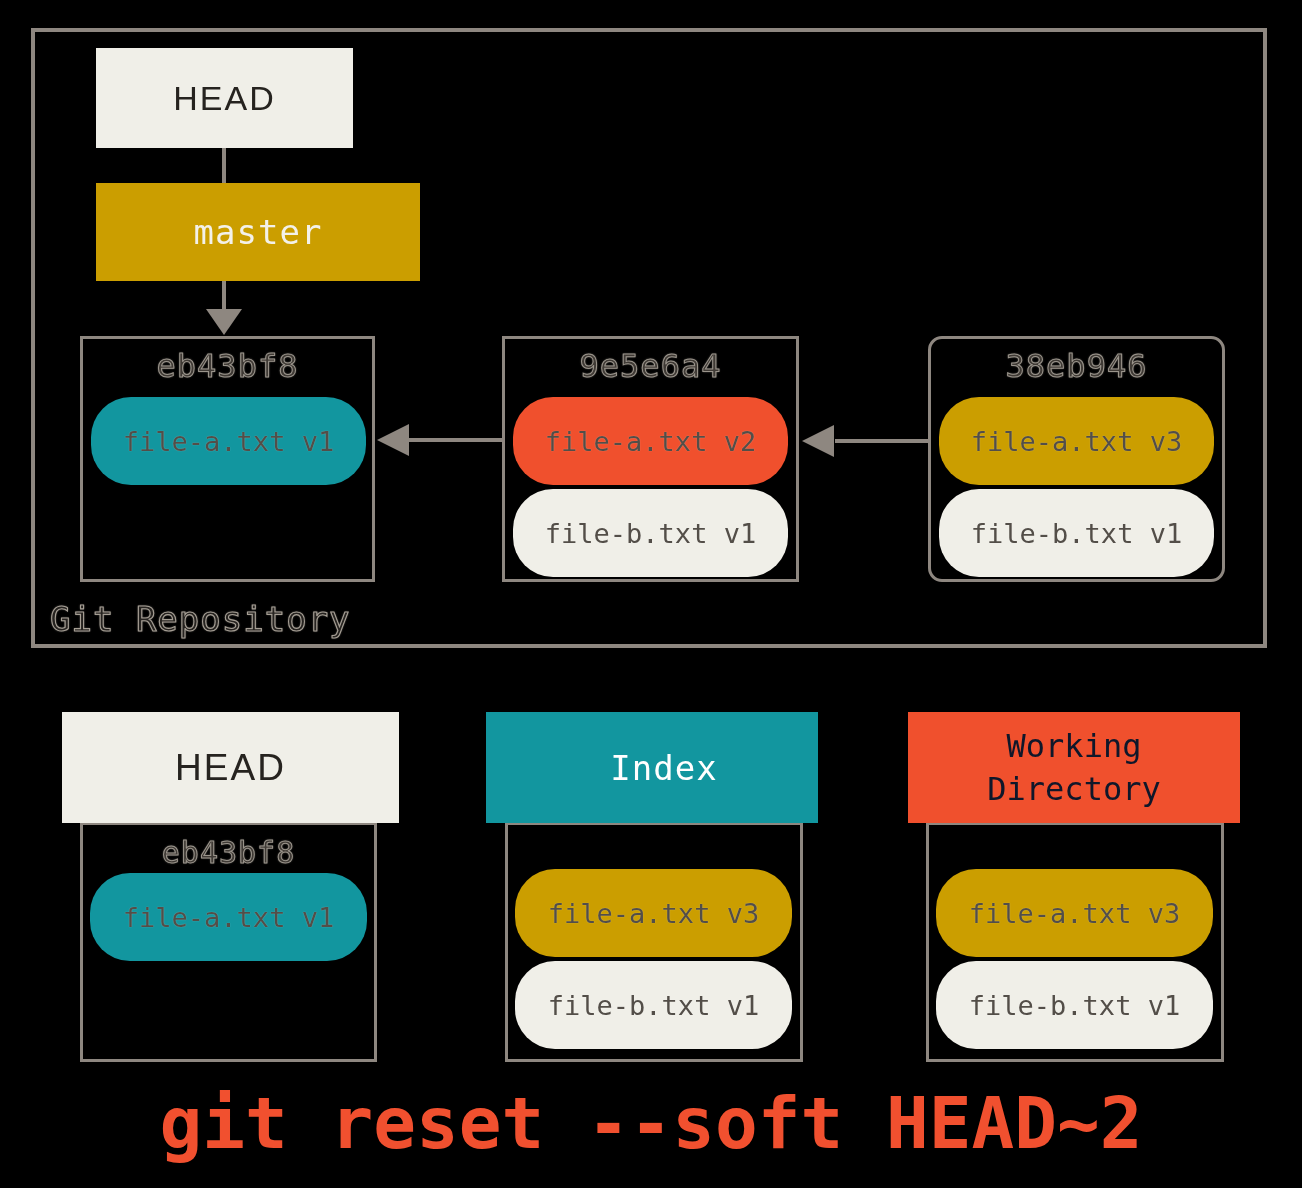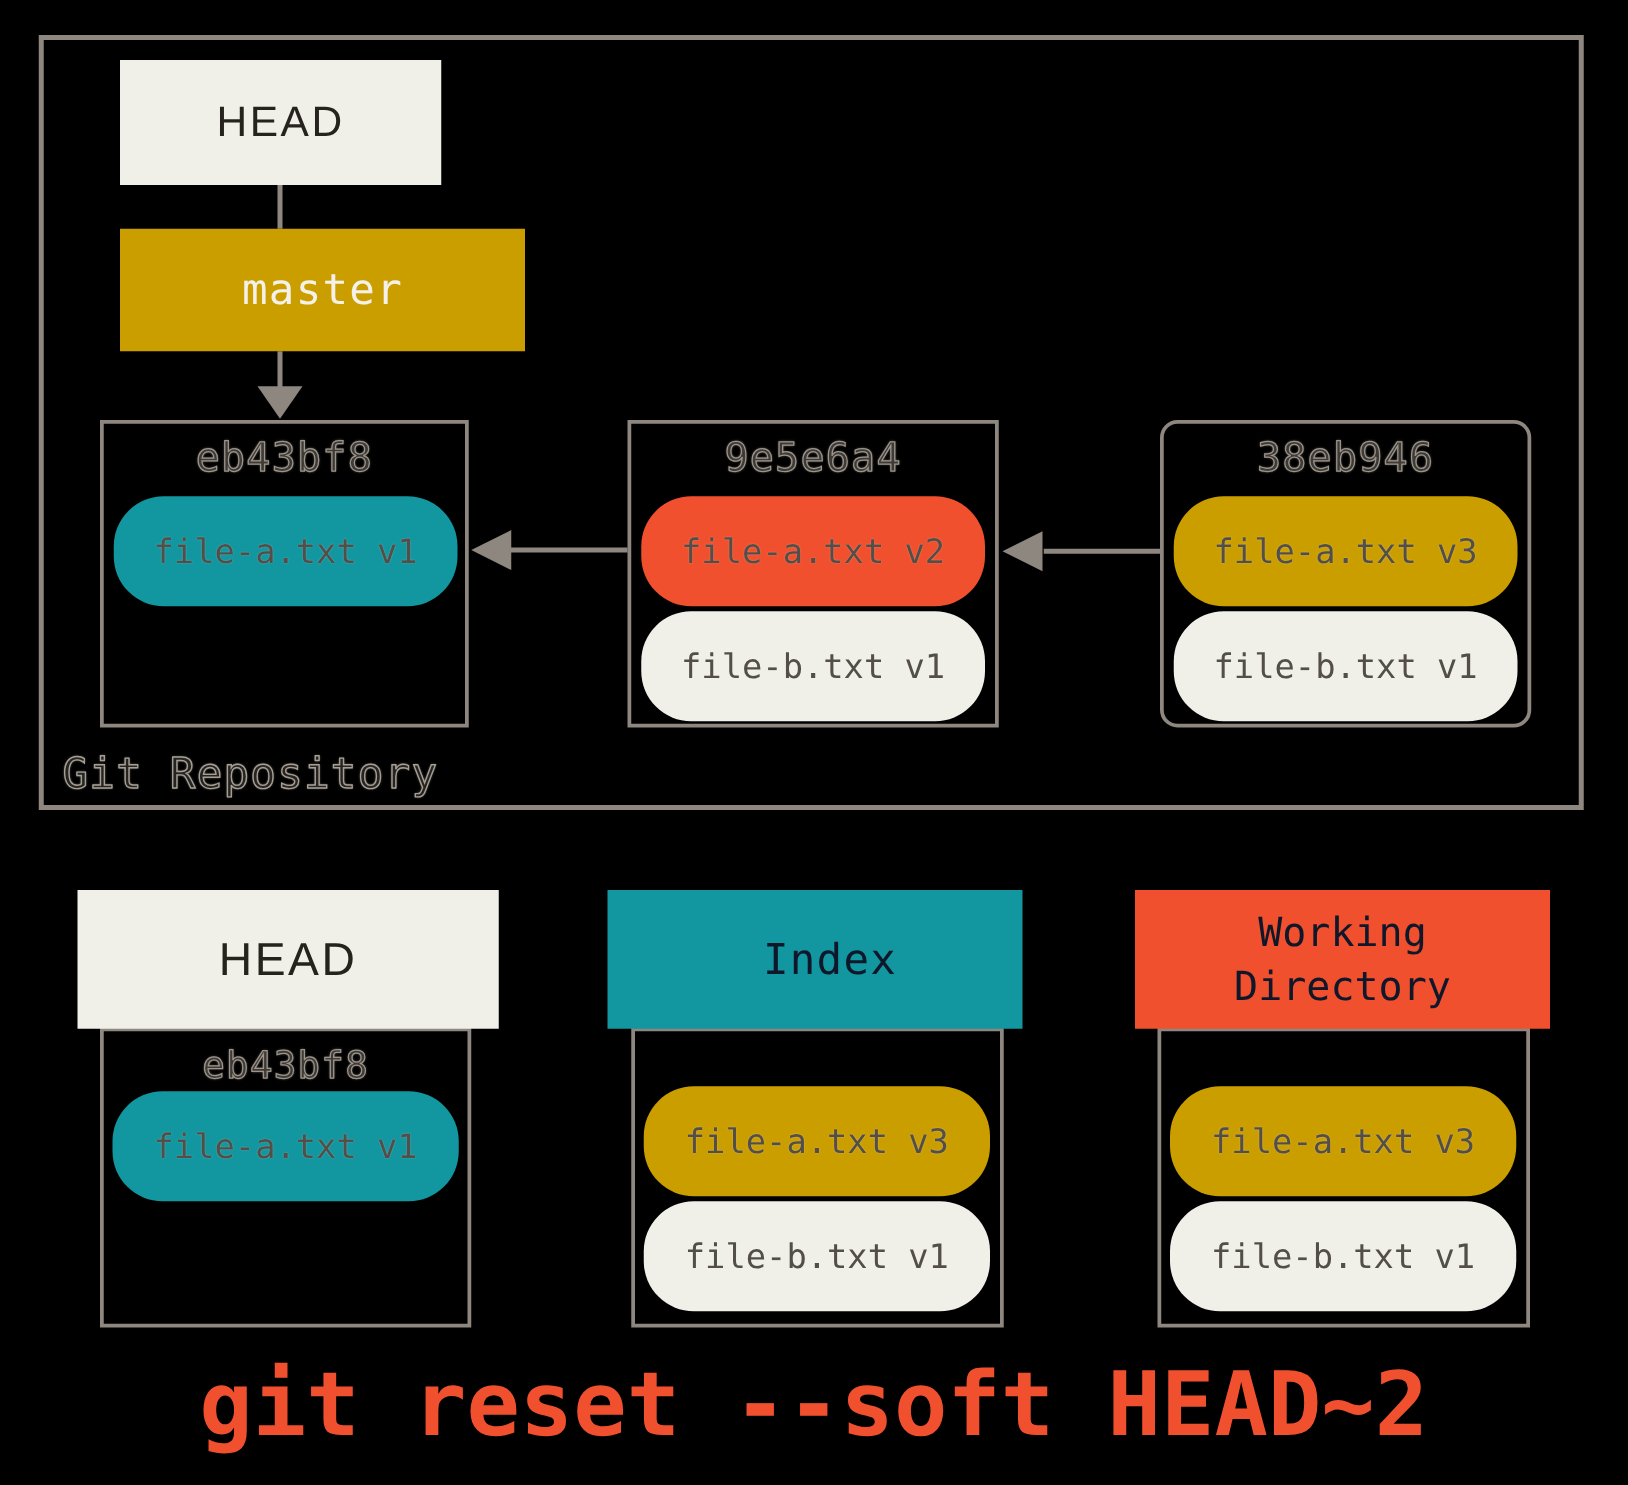--- a/index.html
+++ b/index.html
@@ -44,21 +44,21 @@
   .pill{position:absolute;left:8px;width:275px;height:88px;border-radius:40px;
     display:flex;align-items:center;justify-content:center;font-size:27px;
     color:#534e48;text-shadow:0 0 1px rgba(255,255,255,.45);}
   .pp1{top:58px;}
   .pp2{top:150px;}
 
   
   .area-hdr{position:absolute;top:712px;height:111px;display:flex;align-items:center;justify-content:center;
     text-align:center;box-sizing:border-box;z-index:2;}
   .ah1{left:62px;width:337px;font-size:37px;letter-spacing:2px;color:#26231f;font-weight:500;}
-  .ah2{left:486px;width:332px;font-size:34px;color:#0f172a;letter-spacing:1px;padding-left:24px;}
+  .ah2{left:486px;width:332px;font-size:34px;color:#ffffff;letter-spacing:1px;padding-left:24px;}
   .ah3{left:908px;width:332px;font-size:32px;color:#0f172a;line-height:1.32;padding:0 45px;}
   .area-box{position:absolute;top:822px;height:240px;border:3px solid #8e8780;box-sizing:border-box;z-index:1;}
   .ab1{left:80px;width:297px;}
   .ab2{left:505px;width:298px;}
   .ab3{left:926px;width:298px;}
   .area-box .commit-id{top:10px;font-size:30px;}
   .area-box .pill{left:7px;width:277px;}
   .wp0{top:48px;}  
   .wa1{top:44px;}
   .wa2{top:136px;}

